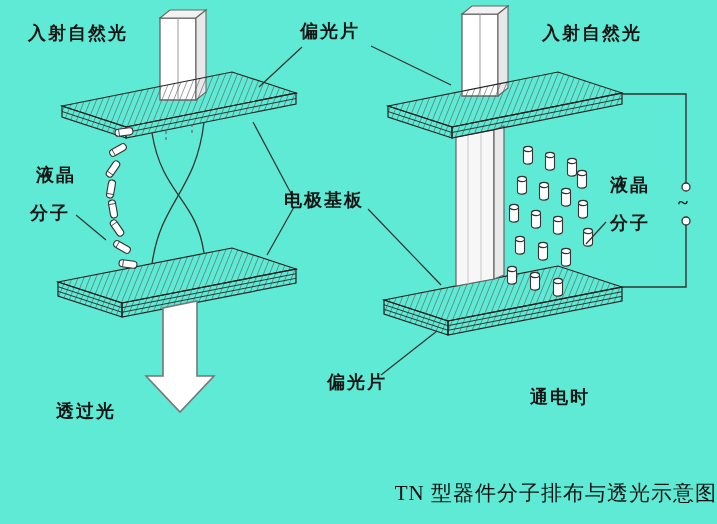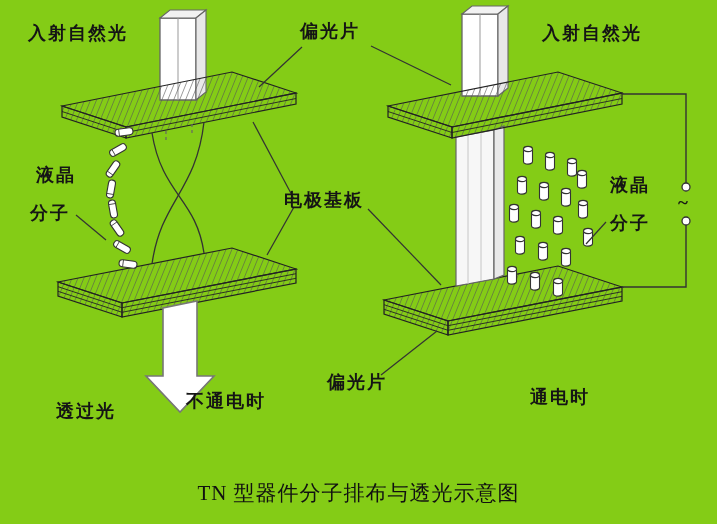--- a/index.html
+++ b/index.html
@@ -1,27 +1,27 @@
 <!DOCTYPE html>
 <html><head>
 <meta charset="utf-8">
 <style>
   html,body{margin:0;padding:0;background:#ffffff;}
   .stage{
-    position:relative;width:717px;height:524px;background:#84cc16;overflow:hidden;
+    position:relative;width:717px;height:524px;background:#5eead4;overflow:hidden;
     font-family:"Liberation Serif","DejaVu Serif",serif;color:#151515;
   }
   .stage svg{position:absolute;left:0;top:0;}
   .lbl{
     position:absolute;font-size:18px;font-weight:700;letter-spacing:2px;
     white-space:nowrap;line-height:1.1;color:#151515;
   }
   .ac{position:absolute;font-size:19px;font-weight:700;color:#151515;}
   .title{
-    position:absolute;left:0;top:479px;width:717px;text-align:center;
+    position:absolute;left:0;top:479px;width:717px;text-align:right;
     font-size:21px;letter-spacing:1px;color:#111;font-weight:400;
   }
 </style>
 </head>
 <body>
 
 <div class="stage">
 
   <svg width="717" height="524" viewBox="0 0 717 524">
     <defs>
@@ -155,19 +155,18 @@
 
   <div class="lbl" style="left:28px;top:24px;">入射自然光</div>
   <div class="lbl" style="left:300px;top:22px;">偏光片</div>
   <div class="lbl" style="left:542px;top:24px;">入射自然光</div>
   <div class="lbl" style="left:36px;top:166px;">液晶</div>
   <div class="lbl" style="left:30px;top:204px;">分子</div>
   <div class="lbl" style="left:284px;top:191px;">电极基板</div>
   <div class="lbl" style="left:610px;top:176px;">液晶</div>
   <div class="lbl" style="left:610px;top:214px;">分子</div>
   <div class="lbl" style="left:56px;top:402px;">透过光</div>
-  <div class="lbl" style="left:186px;top:392px;">不通电时</div>
   <div class="lbl" style="left:327px;top:373px;">偏光片</div>
   <div class="lbl" style="left:506px;top:388px;margin-left:24px;">通电时</div>
   <div class="ac" style="left:678px;top:192px;">~</div>
 
   <div class="title">TN 型器件分子排布与透光示意图</div>
 </div>
 
 </body></html>

